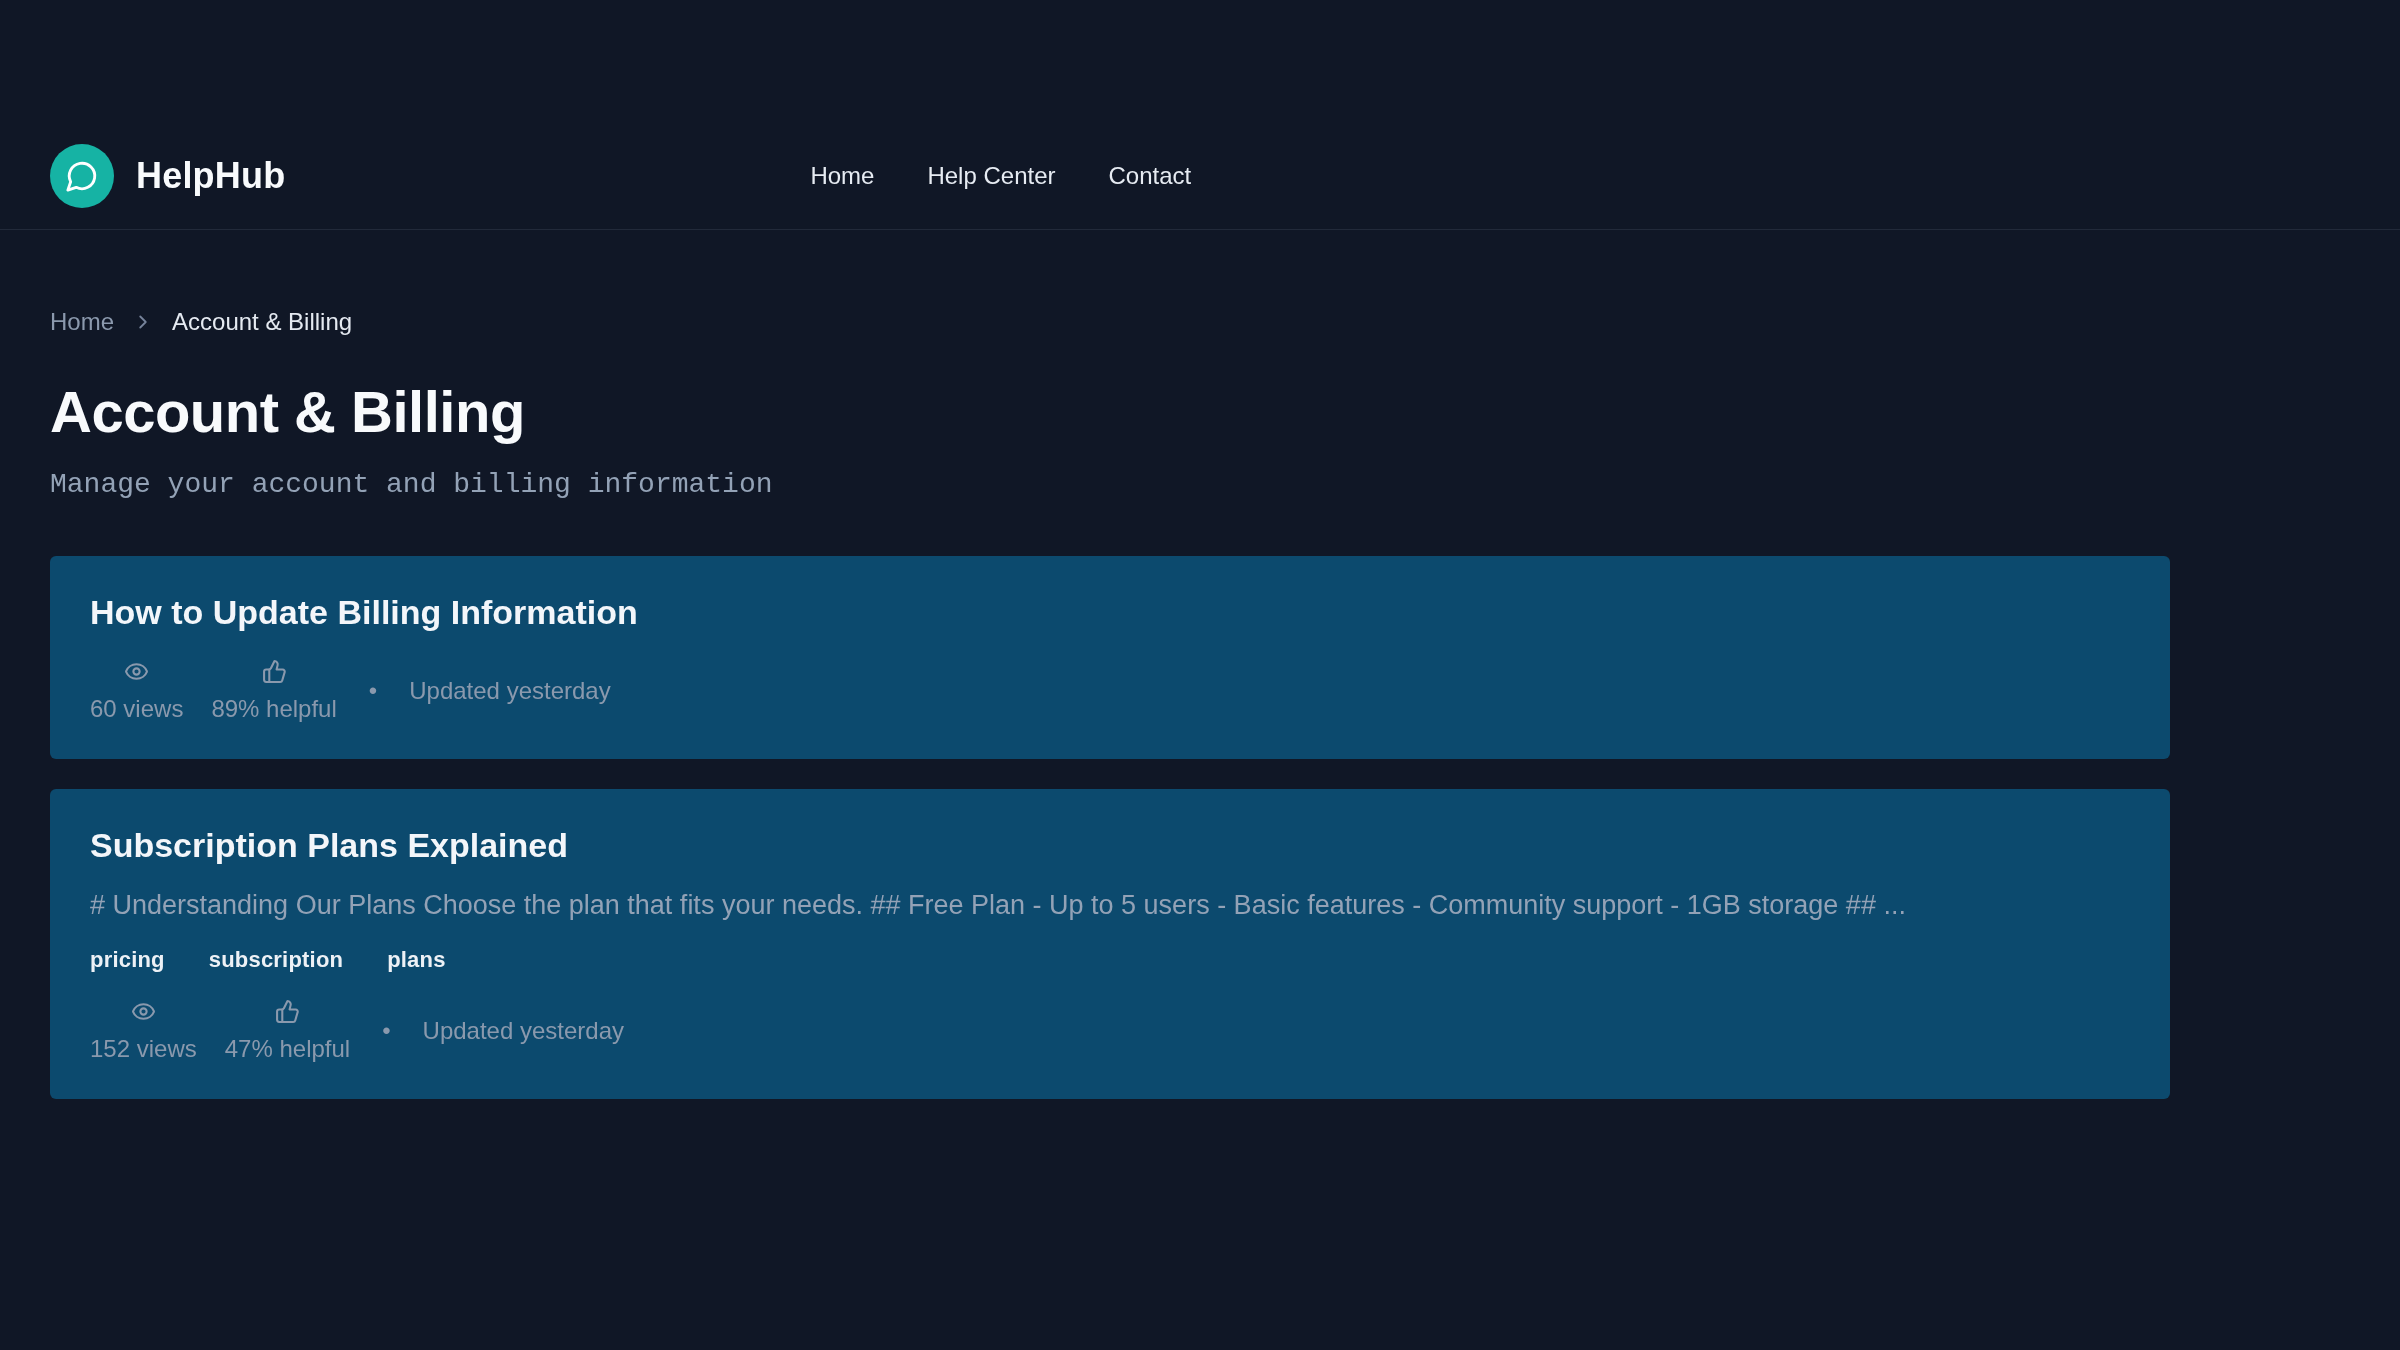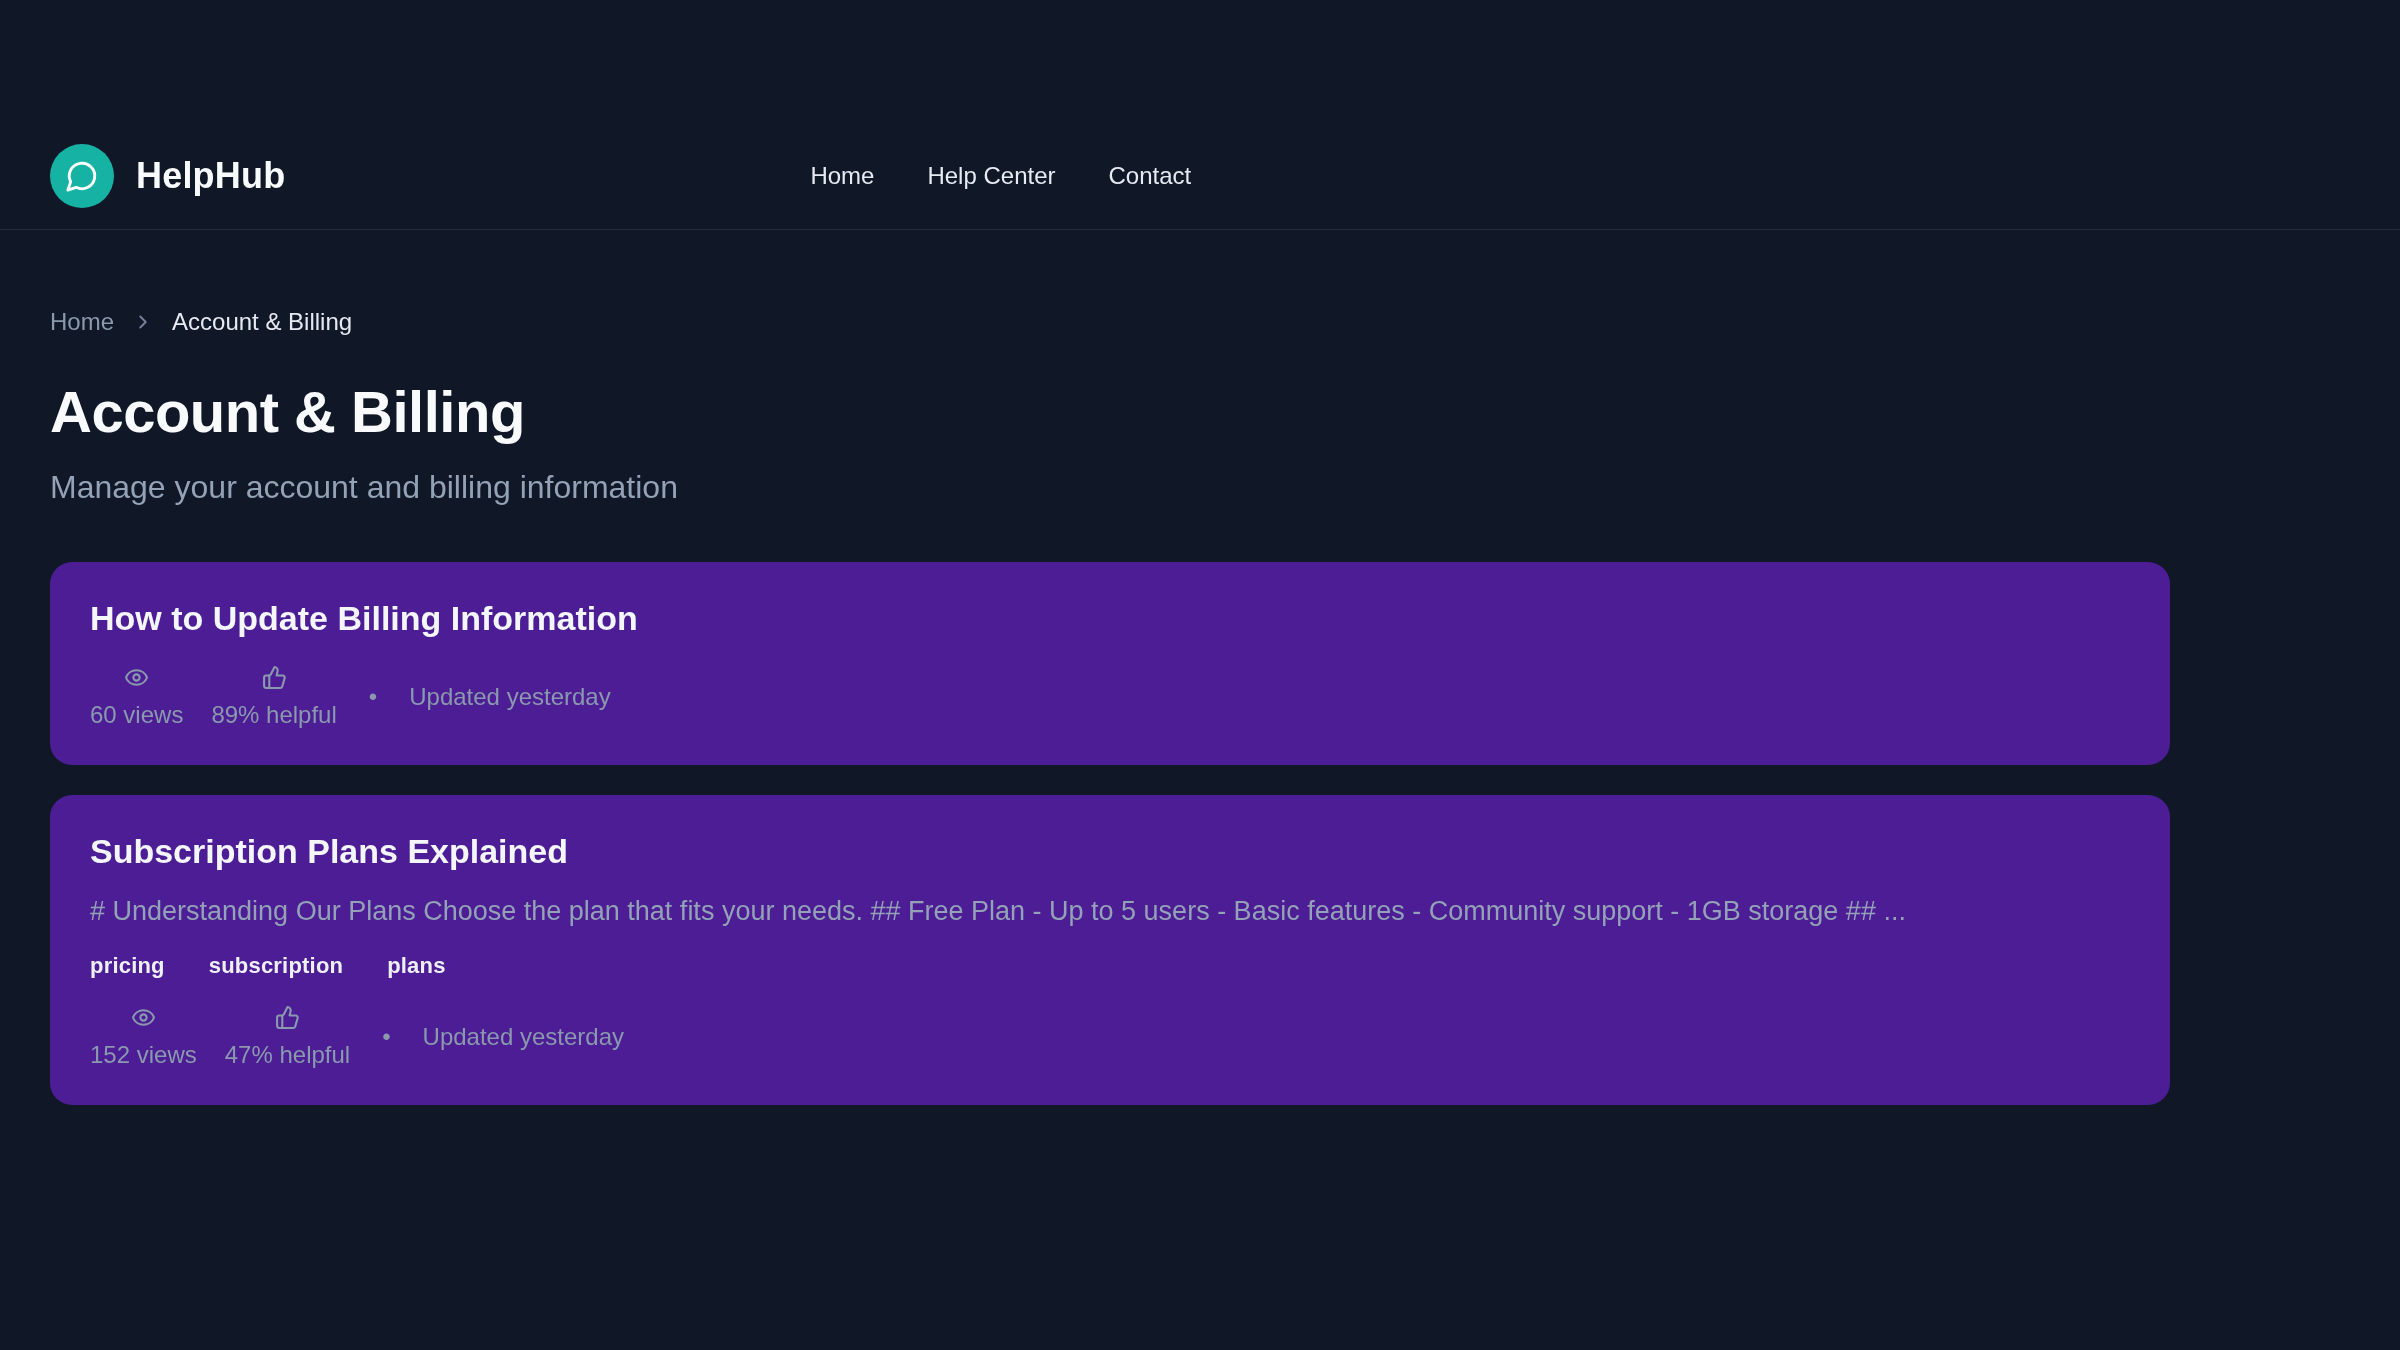--- a/index.html
+++ b/index.html
@@ -66,27 +66,28 @@
   .page-title{
     margin:44px 0 0 0;
     font-size:58px;
     font-weight:800;
     letter-spacing:-0.5px;
     color:#f8fafc;
     line-height:1.12;
   }
   .page-subtitle{
     margin:24px 0 0 0;
-    font-size:32px;
+    font-size:28px;
     color:#93a2b6;
+    font-family:Liberation Mono, monospace;
   }
   .card{
     margin-top:56px;
-    background:#4c1d95;
-    border-radius:22px;
+    background:#0c4a6e;
+    border-radius:6px;
     padding:36px 40px 36px 40px;
     box-sizing:border-box;
     cursor:pointer;
   }
   .card + .card{margin-top:30px;}
   .card-title{
     margin:0;
     font-size:34px;
     font-weight:700;
     color:#f3f6fa;

